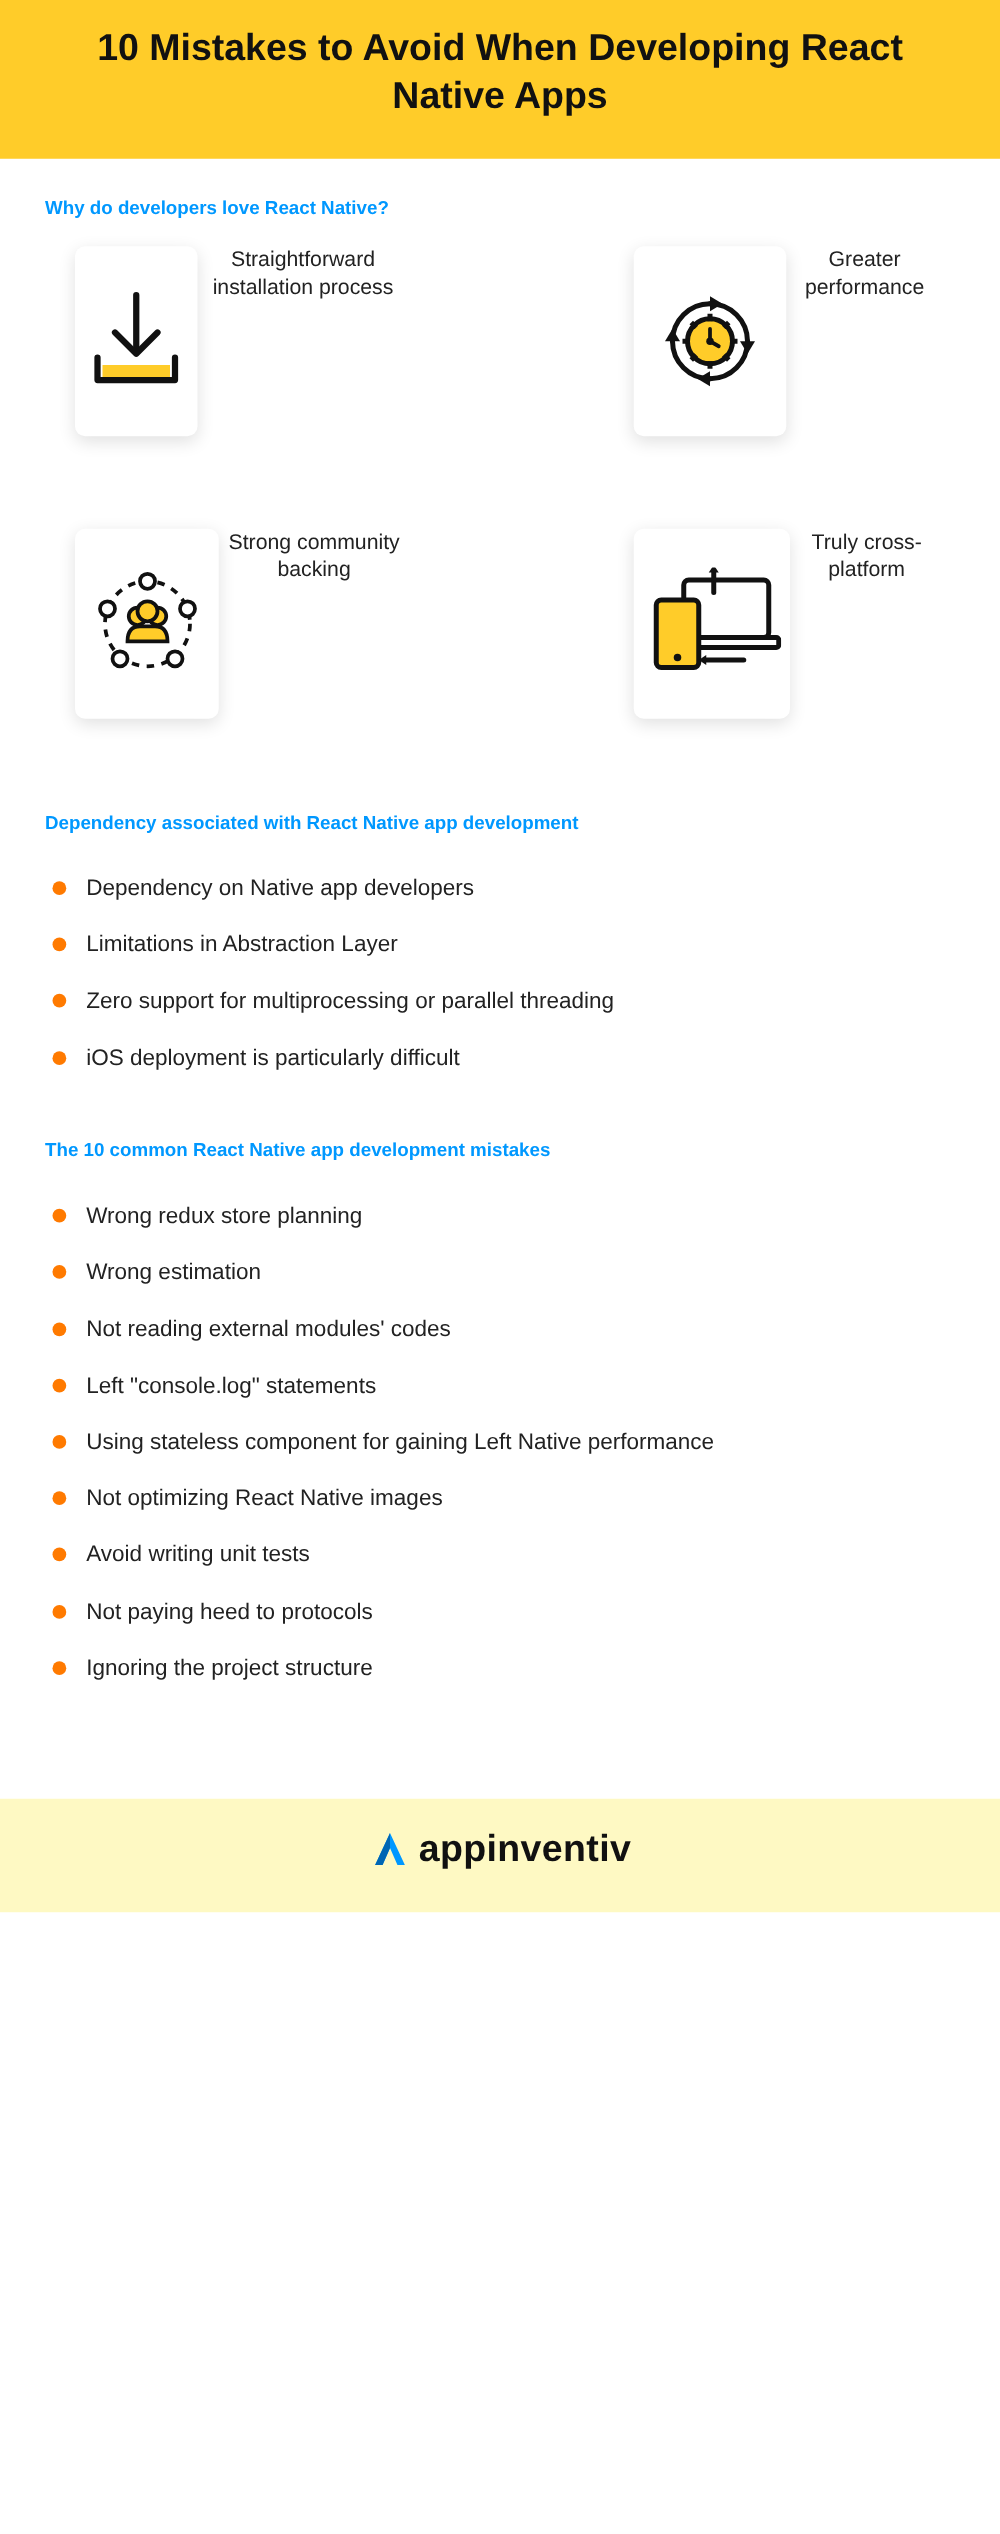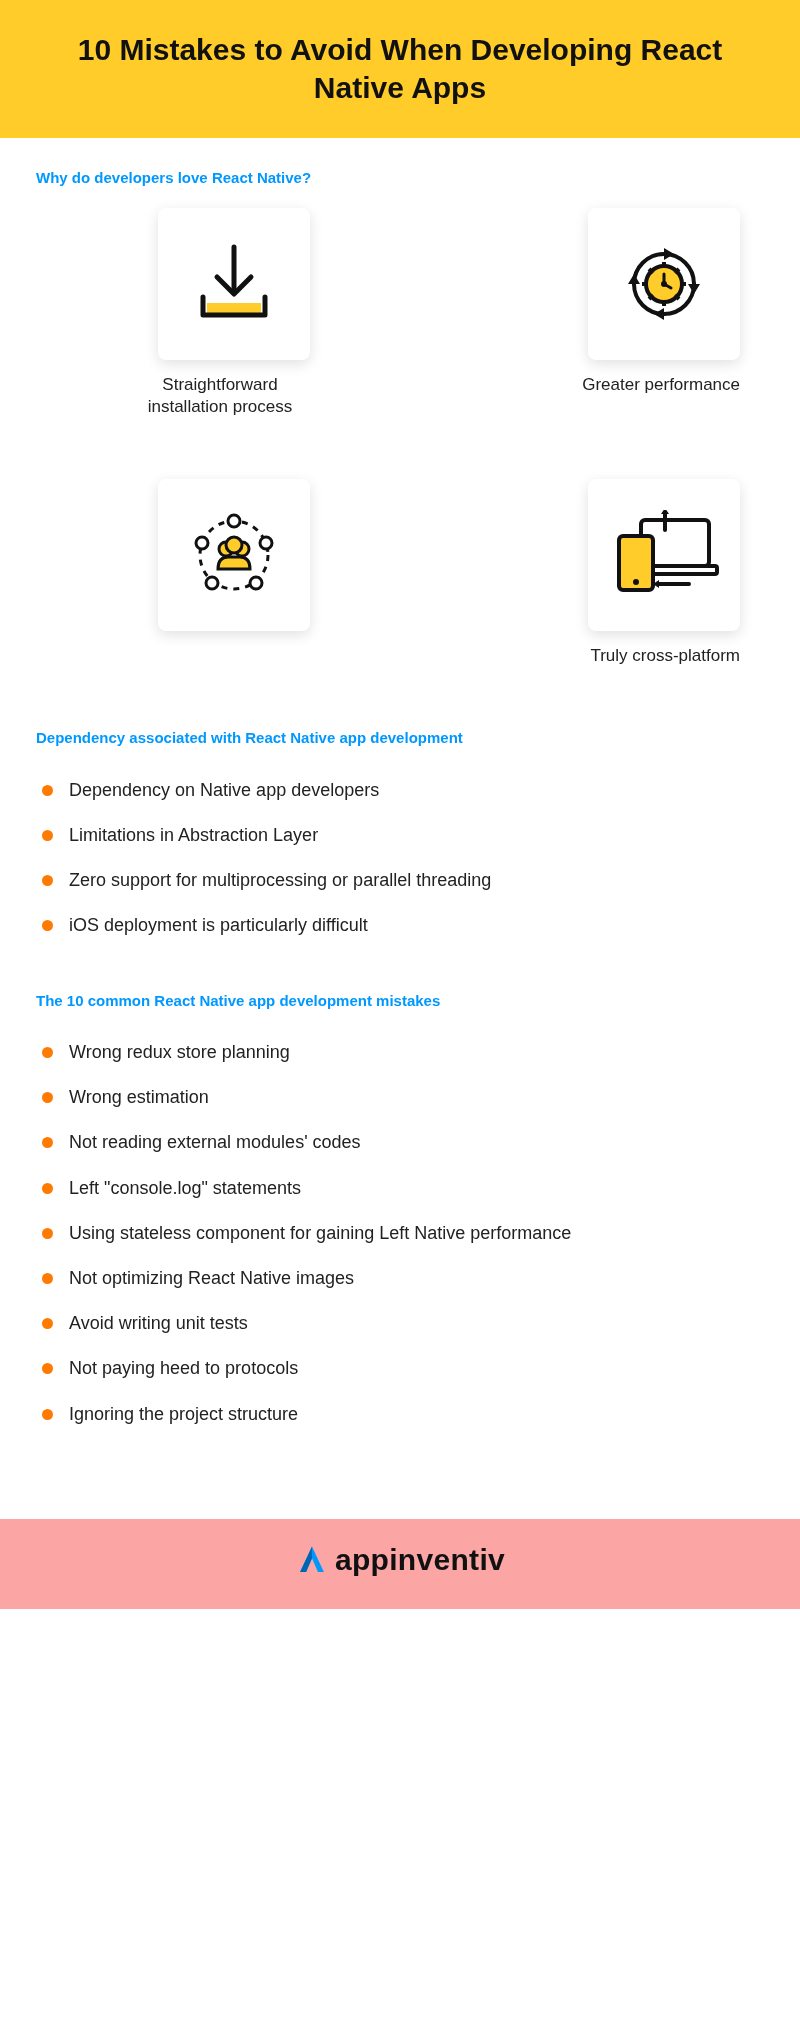--- a/index.html
+++ b/index.html
@@ -4,21 +4,21 @@
 <style>
   * { margin: 0; padding: 0; box-sizing: border-box; }
   body {
     width: 800px;
     font-family: -apple-system, BlinkMacSystemFont, "Segoe UI", Arial, sans-serif;
     background: #ffffff;
     color: #1a1a1a;
   }
   .header {
     background: #ffcc29;
-    padding: 31px 40px 32px;
+    padding: 20px 40px 32px;
     text-align: center;
   }
   .header h1 {
     font-size: 30px;
     font-weight: 700;
     line-height: 1.25;
     color: #111;
   }
   .content {
     padding: 30px 36px 40px;
@@ -32,22 +32,22 @@
   }
   .card-grid {
     display: grid;
     grid-template-columns: 1fr 1fr;
     gap: 60px 180px;
     margin-bottom: 60px;
     padding: 0 24px;
   }
   .card-block {
     display: flex;
-    flex-direction: column;
-    align-items: flex-end;
+    flex-direction: row;
+    align-items: flex-start;
   }
   .card {
     width: 152px;
     height: 152px;
     background: #fff;
     border-radius: 8px;
     box-shadow: 0 4px 14px rgba(0,0,0,0.12);
     display: flex;
     align-items: center;
     justify-content: center;
@@ -77,21 +77,21 @@
   .bullet-dot {
     flex: 0 0 auto;
     width: 11px;
     height: 11px;
     border-radius: 50%;
     background: #ff7a00;
     margin-top: 7px;
     margin-left: 6px;
   }
   .footer {
-    background: #fca5a5;
+    background: #fef9c3;
     padding: 24px 0 28px;
     text-align: center;
   }
   .footer .brand {
     display: inline-flex;
     align-items: center;
     gap: 6px;
     font-size: 30px;
     font-weight: 600;
     color: #111;
@@ -169,20 +169,21 @@
             <circle cx="28" cy="78" r="6" fill="#fff" stroke="#111" stroke-width="3"></circle>
             <circle cx="18" cy="38" r="6" fill="#fff" stroke="#111" stroke-width="3"></circle>
 
             <circle cx="42" cy="44" r="7" fill="#ffcc29" stroke="#111" stroke-width="3"></circle>
             <circle cx="58" cy="44" r="7" fill="#ffcc29" stroke="#111" stroke-width="3"></circle>
             <circle cx="50" cy="40" r="8" fill="#ffcc29" stroke="#111" stroke-width="3"></circle>
             <path d="M34 64 Q34 52 44 52 L56 52 Q66 52 66 64 Z" fill="#ffcc29" stroke="#111" stroke-width="3"></path>
           </svg>
         </span>
       </div>
+      <div class="card-label">Strong community backing</div>
     </div>
 
     <div class="card-block">
       <div class="card">
         <span>
           <svg width="110" height="90" viewBox="0 0 110 90">
             <rect x="32" y="10" width="68" height="46" rx="4" fill="#fff" stroke="#111" stroke-width="4"></rect>
             <rect x="24" y="56" width="84" height="8" rx="2" fill="#fff" stroke="#111" stroke-width="4"></rect>
             <rect x="10" y="26" width="34" height="54" rx="4" fill="#ffcc29" stroke="#111" stroke-width="4"></rect>
             <circle cx="27" cy="72" r="3" fill="#111"></circle>

